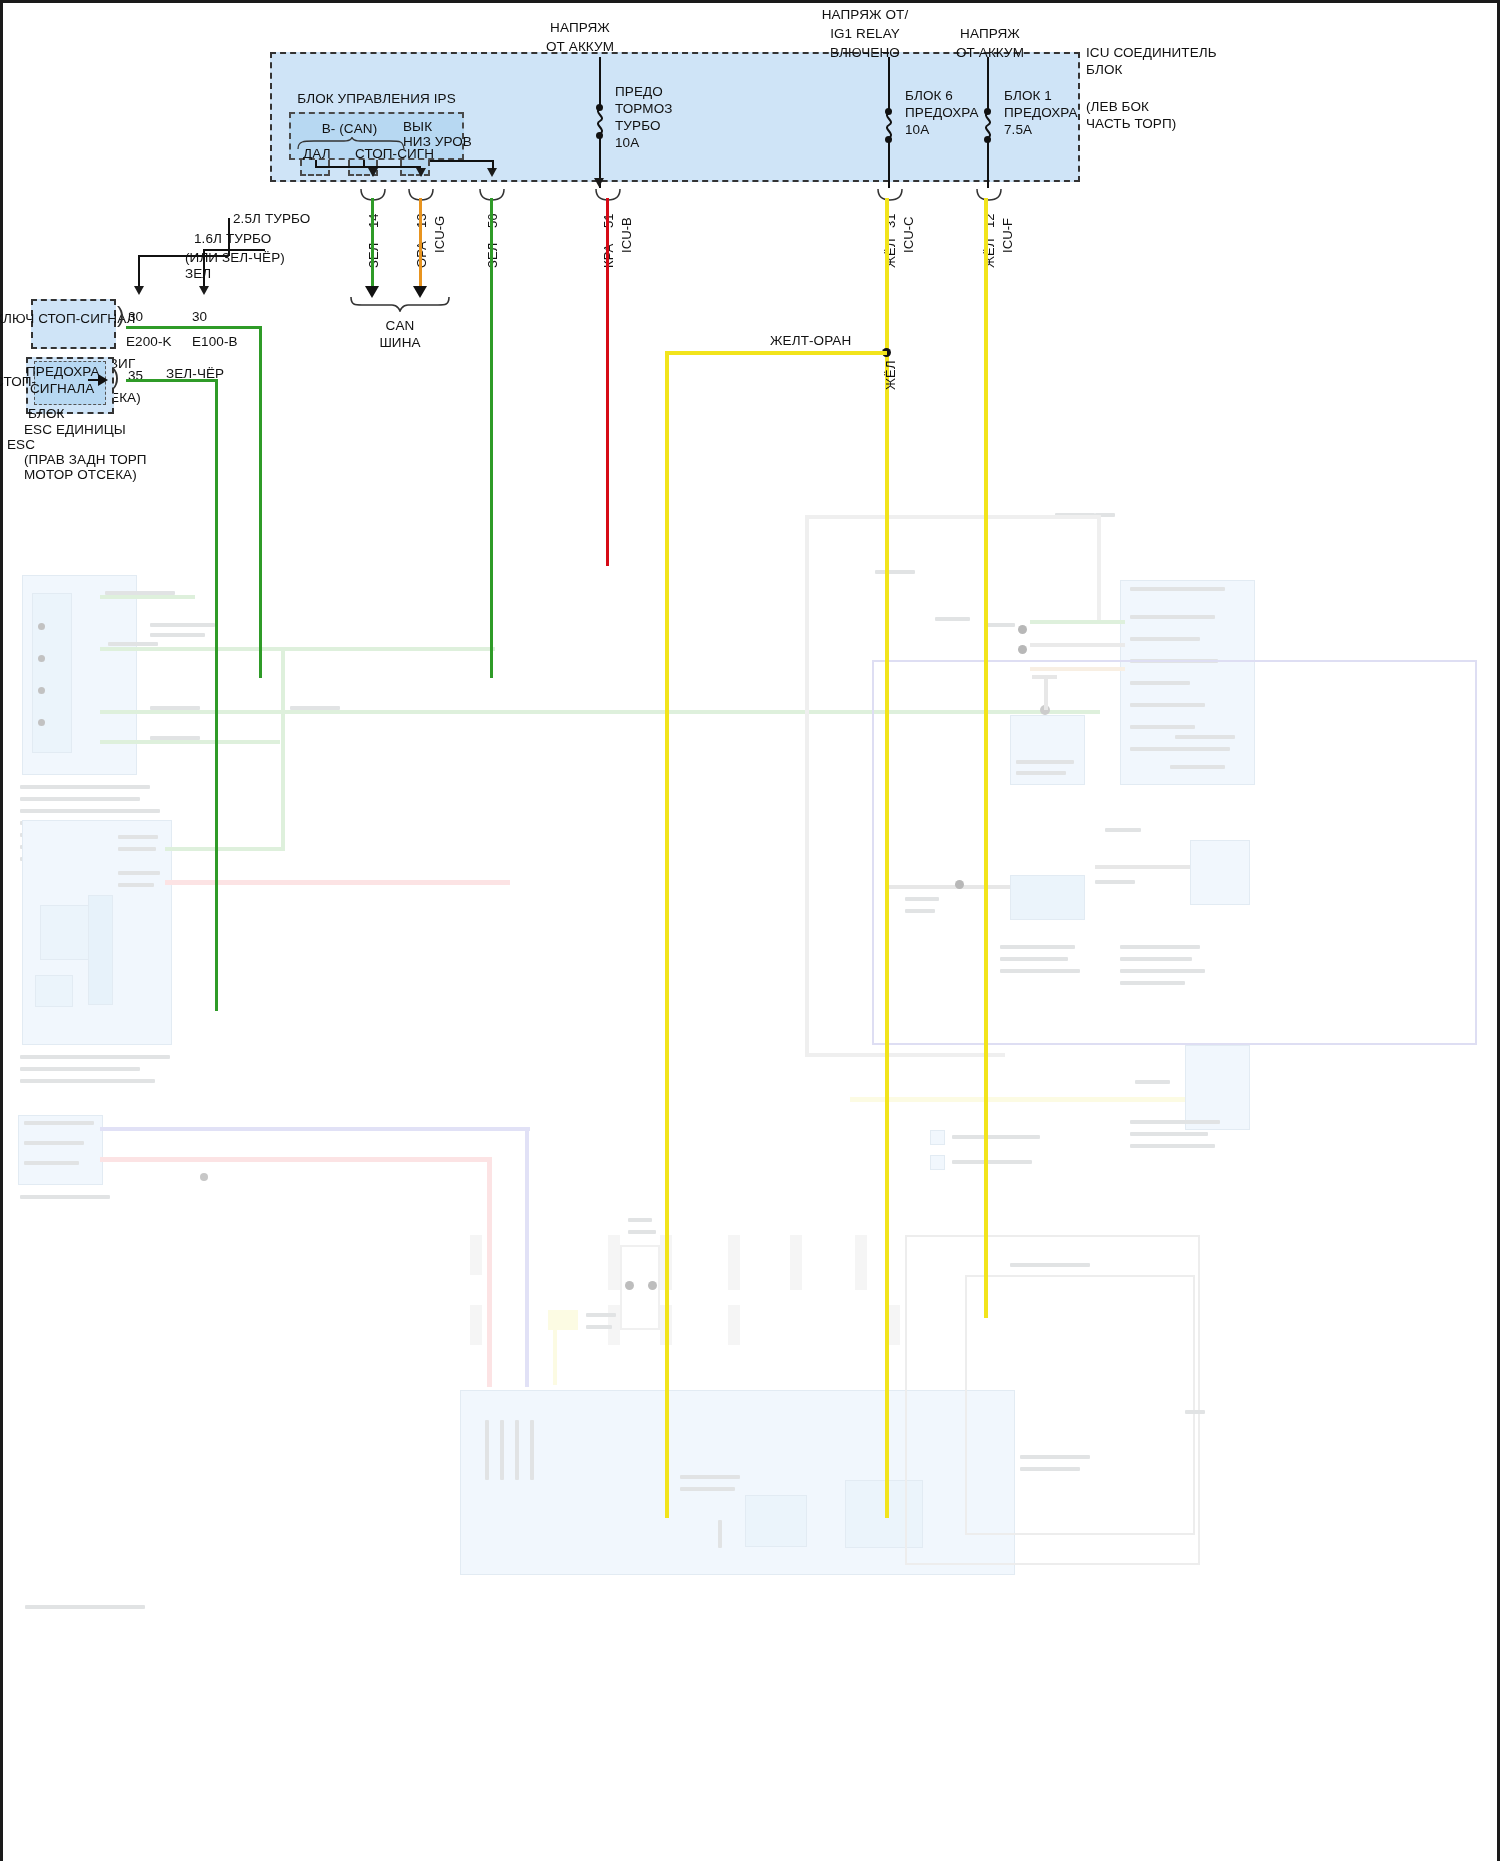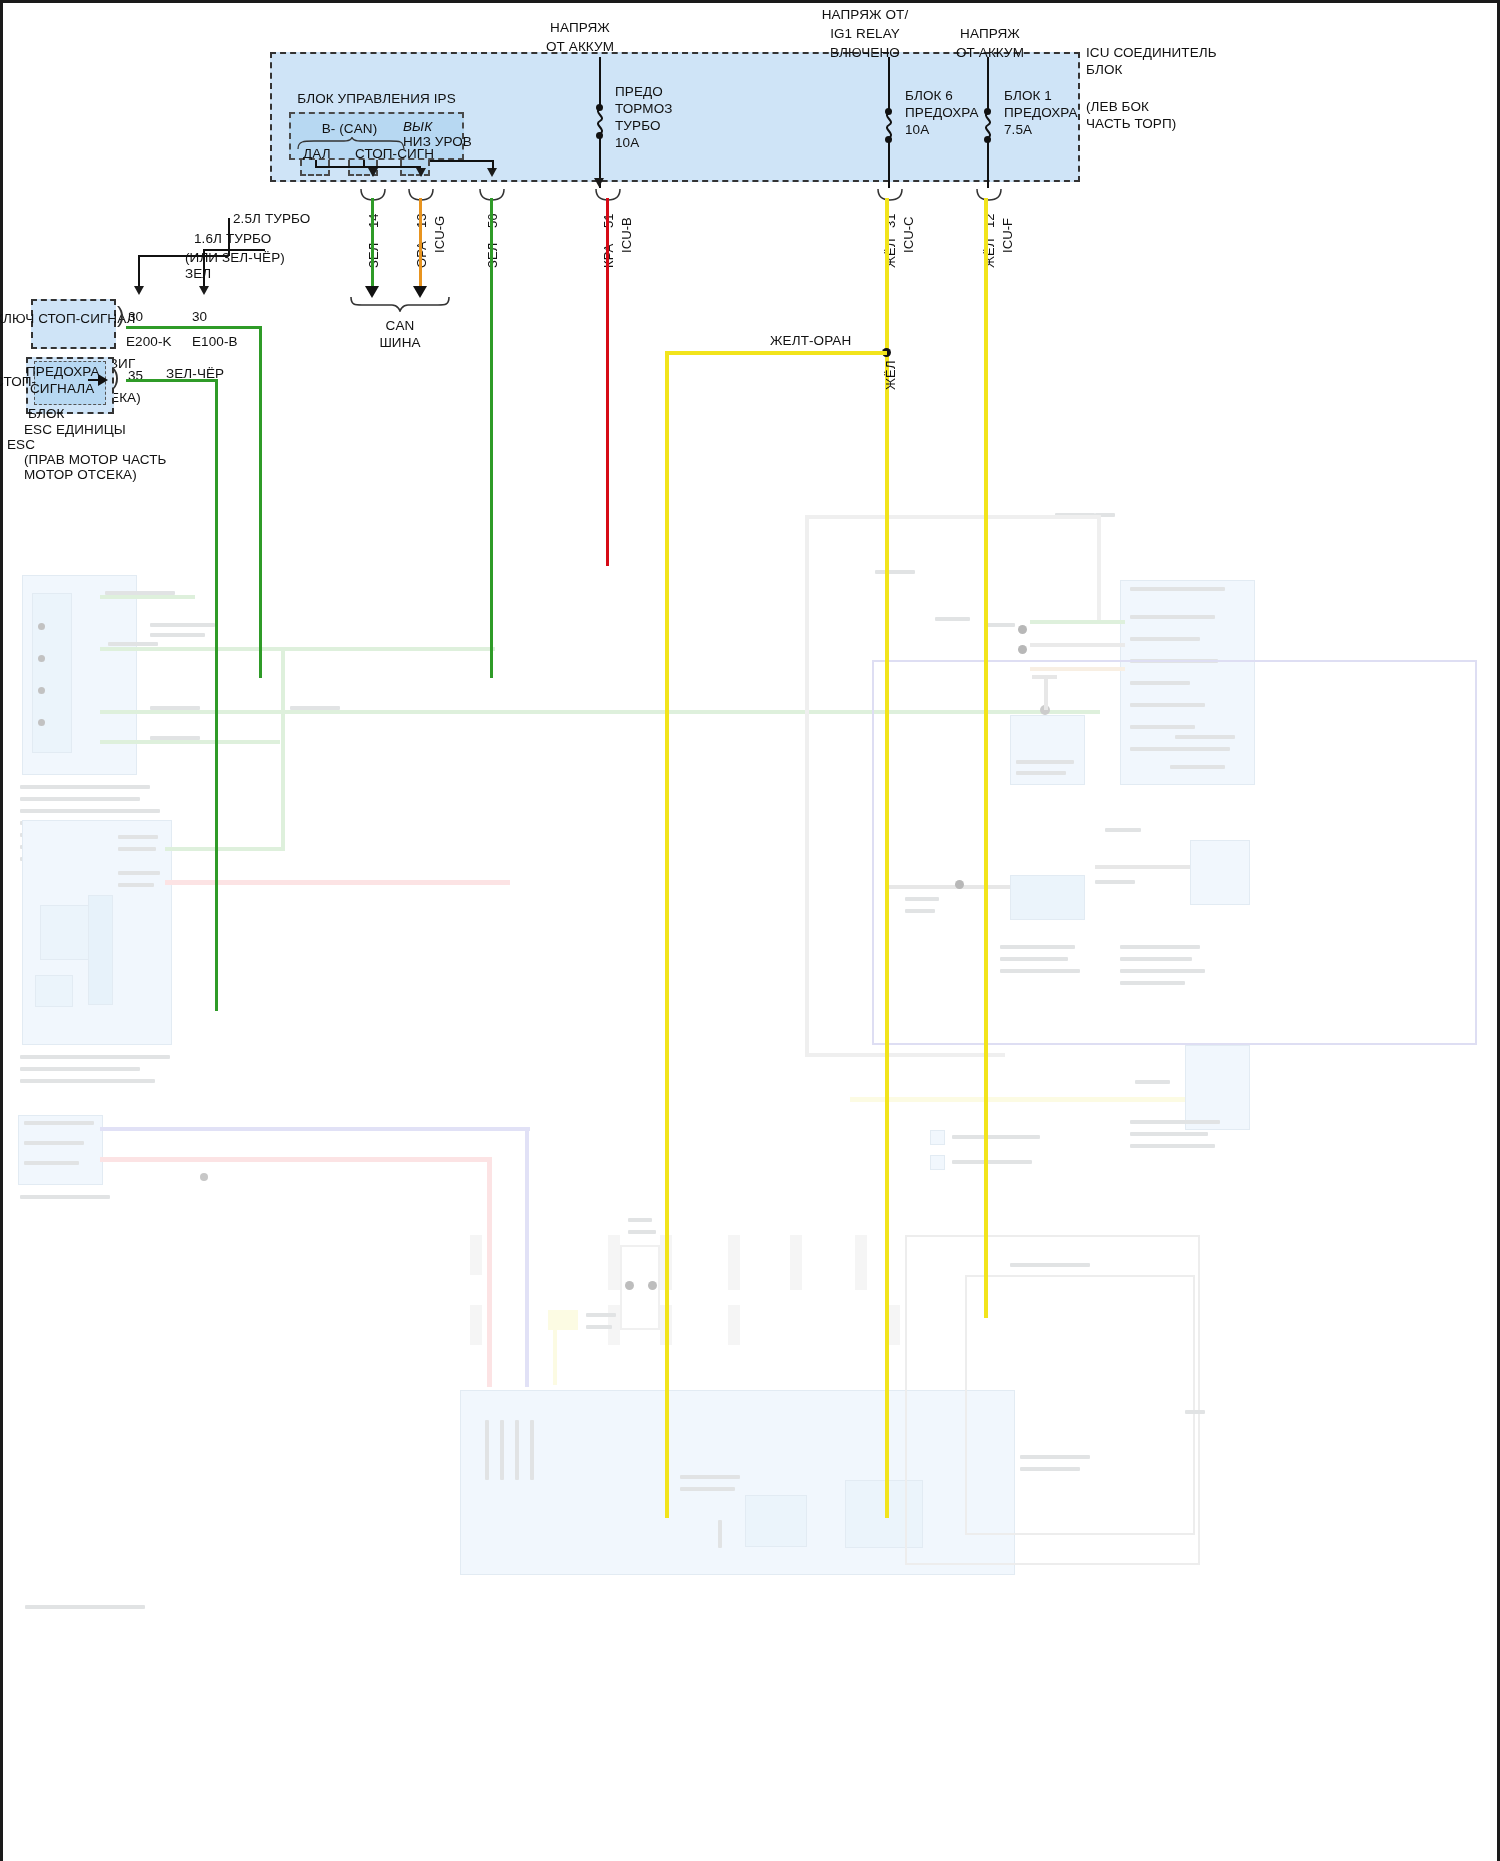--- a/index.html
+++ b/index.html
@@ -209,21 +209,21 @@
     <div class="ftext" style="left:1020px;top:880px;width:70px;"></div>
     <div class="ftext" style="left:1020px;top:892px;width:60px;"></div>
     <div class="ftext" style="left:25px;top:1030px;width:120px;"></div>
   </div>
 
   <div class="icu-box" style="left:270px;top:52px;width:810px;height:130px;"></div>
 
   <div class="ips-box" style="left:289px;top:112px;width:175px;height:48px;"></div>
   <div class="txt c" style="left:289px;top:91px;width:175px;">БЛОК УПРАВЛЕНИЯ IPS</div>
   <div class="txt c" style="left:297px;top:121px;width:105px;">B- (CAN)</div>
-  <div class="txt" style="left:403px;top:119px;font-style:italic;">ВЫК</div>
+  <div class="txt" style="left:403px;top:119px;">ВЫК</div>
   <div class="txt" style="left:403px;top:134px;">НИЗ УРОВ</div>
 
   <svg class="abs" style="left:296px;top:136px;" width="110" height="14" viewBox="0 0 110 14">
     <path d="M2,13 C2,5 8,5 18,5 L48,5 C56,5 56,1 56,1 C56,1 56,5 64,5 L94,5 C104,5 107,5 108,13" fill="none" stroke="#333" stroke-width="1.3"></path>
   </svg>
   <div class="txt" style="left:303px;top:146px;">ДАЛ</div>
   <div class="txt" style="left:355px;top:146px;">СТОП-СИГН</div>
 
   <div class="abs" style="left:300px;top:160px;width:30px;height:16px;border:2px dashed #4a4a4a;border-top:none;box-sizing:border-box;background:#b7d8f2;"></div>
   <div class="abs" style="left:348px;top:160px;width:30px;height:16px;border:2px dashed #4a4a4a;border-top:none;box-sizing:border-box;background:#b7d8f2;"></div>
@@ -389,19 +389,19 @@
   <div class="arrow-right" style="left:98px;top:374px;"></div>
   <div class="w h" style="left:88px;top:379px;width:12px;background:#111;height:2px;"></div>
   <div class="conn" style="left:112px;top:366px;">)</div>
 
   <div class="txt" style="left:128px;top:368px;">35</div>
   <div class="txt" style="left:166px;top:366px;">ЗЕЛ-ЧЁР</div>
 
   <div class="txt" style="left:28px;top:406px;">БЛОК</div>
   <div class="txt" style="left:24px;top:422px;">ESC ЕДИНИЦЫ</div>
   <div class="txt" style="left:7px;top:437px;">ESC</div>
-  <div class="txt" style="left:24px;top:452px;">(ПРАВ МОТОР ЧАСТЬ</div>
+  <div class="txt" style="left:24px;top:452px;">(ПРАВ ЗАДН ТОРП</div>
   <div class="txt" style="left:24px;top:467px;">МОТОР ОТСЕКА)</div>
 
   <div class="w h" style="left:126px;top:379px;width:92px;background:#2f9b28;"></div>
   <div class="w v" style="left:215px;top:379px;height:632px;background:#2f9b28;"></div>
 
 </div>
 
 </body></html>

